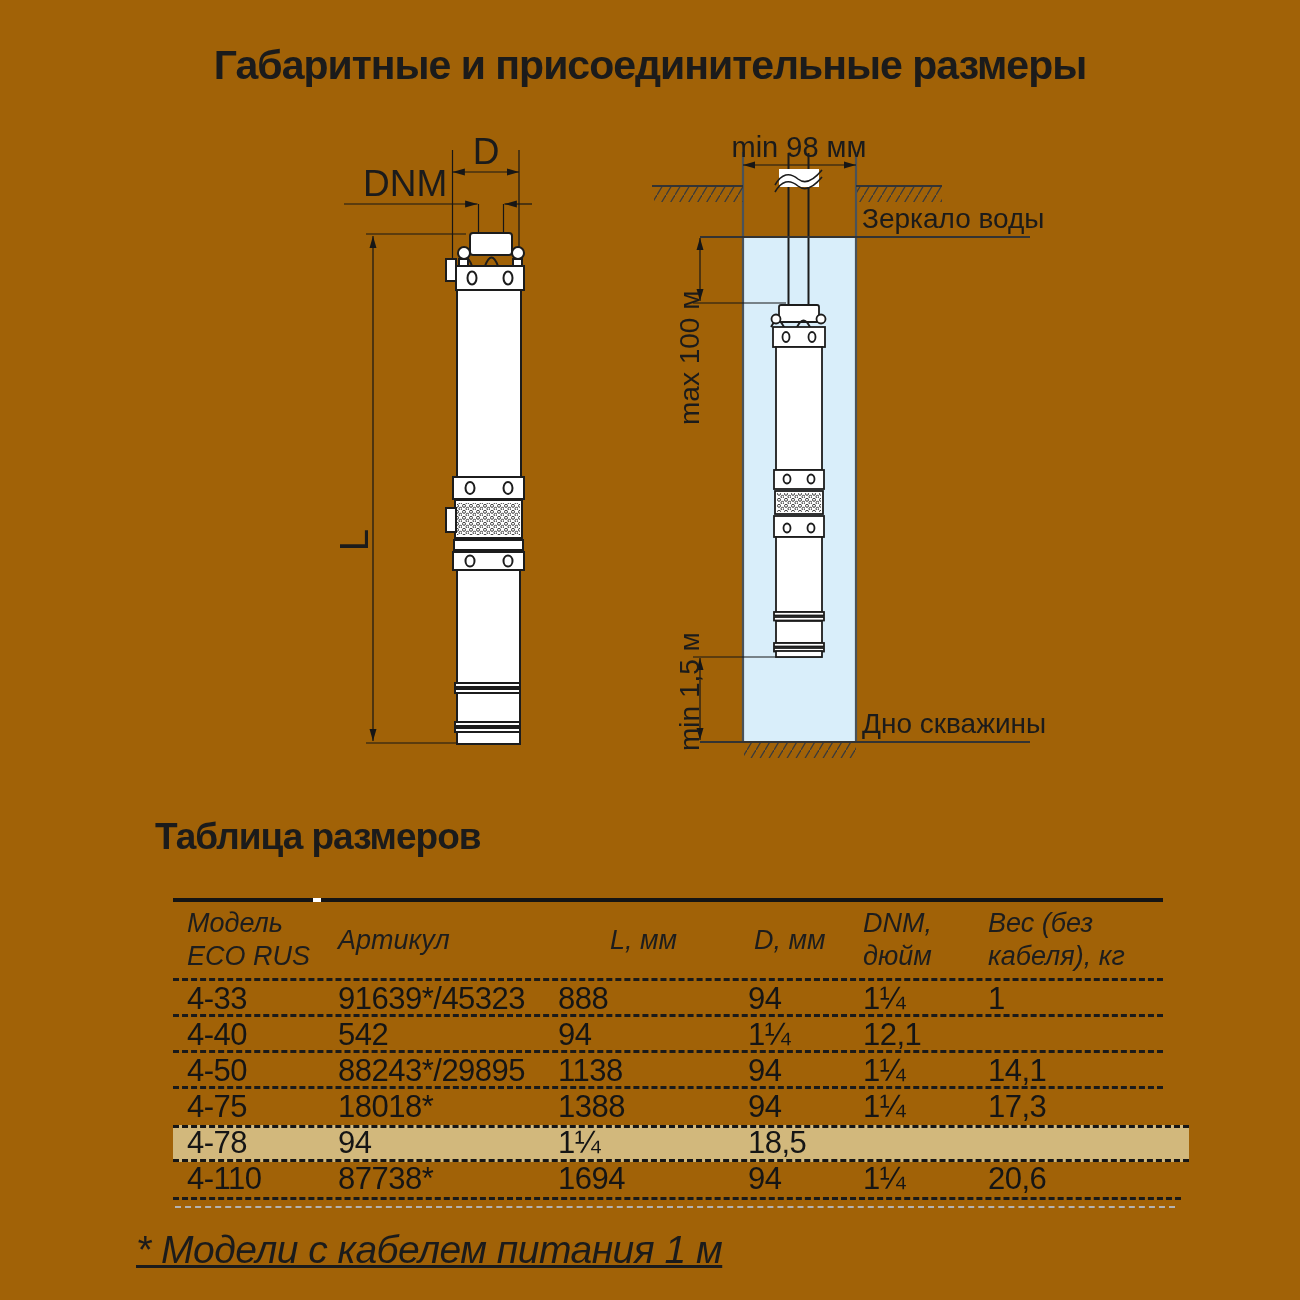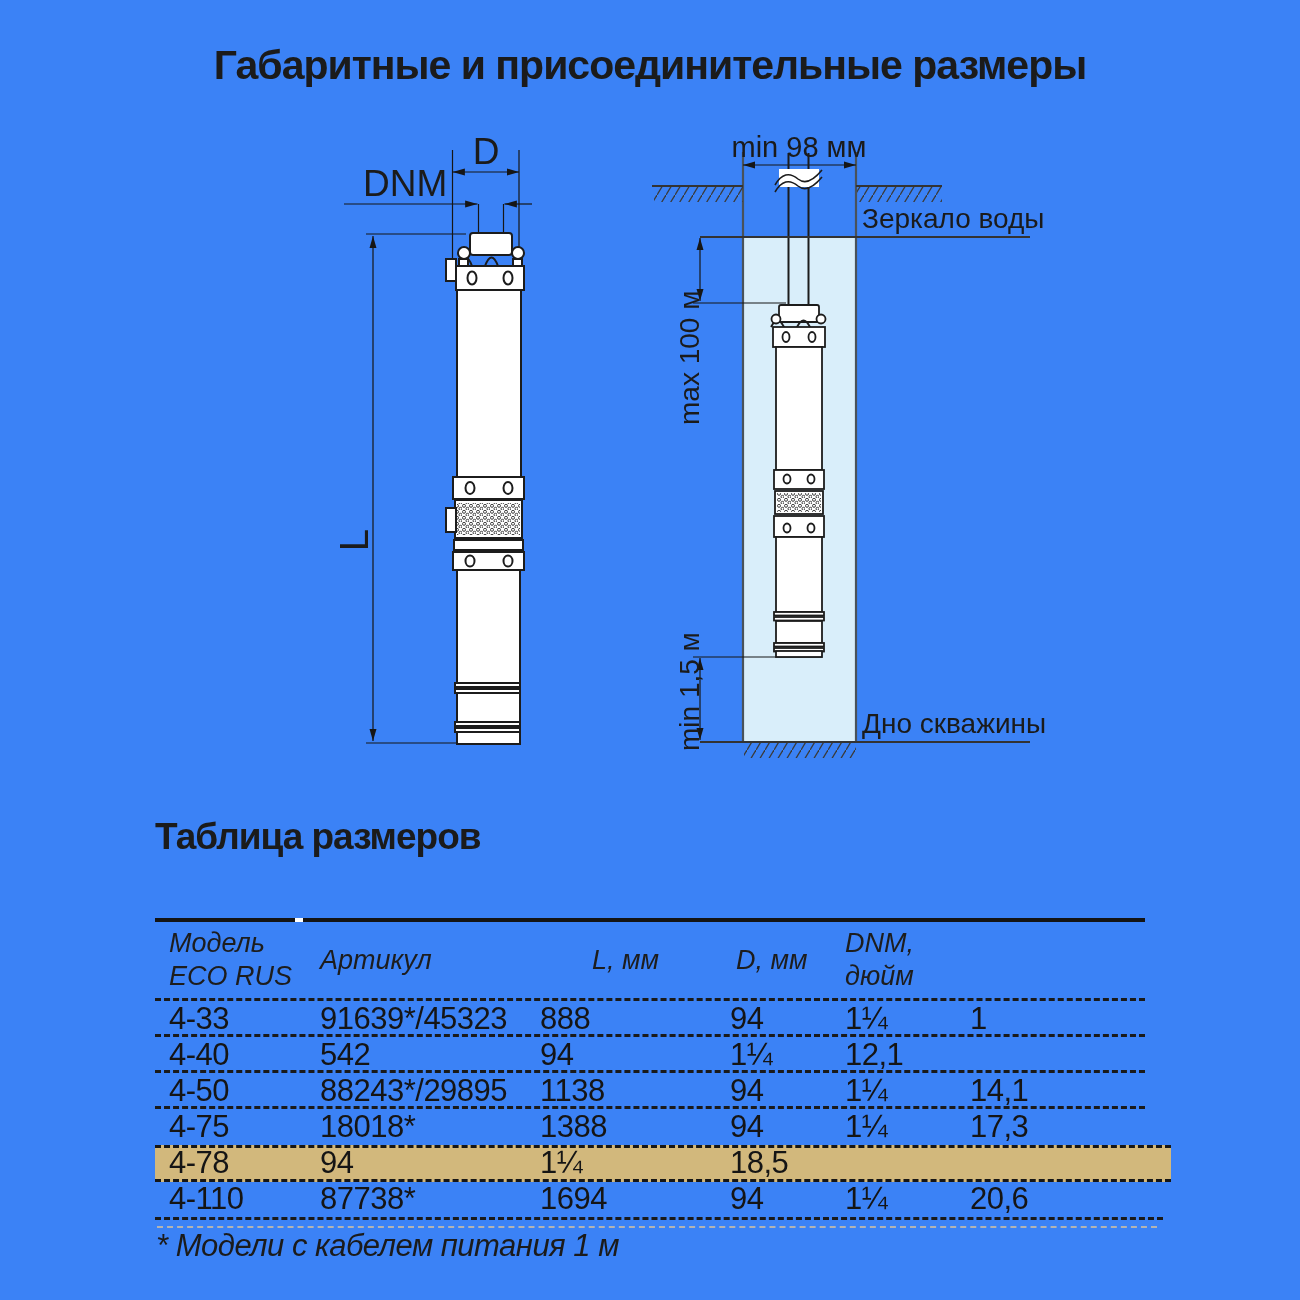--- a/index.html
+++ b/index.html
@@ -1,33 +1,33 @@
 <!DOCTYPE html>
 <html><head>
 <meta charset="utf-8">
 <style>
   html,body{margin:0;padding:0;background:#ffffff;}
   .page{
-    position:relative;width:1300px;height:1300px;background:#3b82f6;overflow:hidden;
+    position:relative;width:1300px;height:1300px;background:#a16207;overflow:hidden;
     font-family:"Liberation Sans",sans-serif;color:#161616;
   }
   
   .main-title{
     position:absolute;left:0;right:0;top:42px;text-align:center;
     font-size:41px;font-weight:700;letter-spacing:-1px;color:#1b1b1b;
   }
   .section-title{
     position:absolute;left:155px;top:816px;
     font-size:37px;font-weight:700;letter-spacing:-1px;color:#1b1b1b;
   }
   
   svg.drawing{position:absolute;left:0;top:0;}
   svg.drawing text{font-family:"Liberation Sans",sans-serif;fill:#1b1b1b;}
   
-  .tbl{position:absolute;left:155px;top:898px;width:990px;margin-top:20px;}
+  .tbl{position:absolute;left:173px;top:898px;width:990px;}
   .tbl *{box-sizing:border-box;}
   .top-border{
     height:4px;width:990px;
     background:linear-gradient(to right,#141414 0px,#141414 140px,#ffffff 140px,#ffffff 148px,#141414 148px,#141414 990px);
   }
   .thead{
     display:grid;grid-template-columns:165px 220px 190px 115px 125px 175px;
     height:79px;border-bottom:3px dashed #1a1a1a;align-items:center;
     font-style:italic;font-size:27px;color:#1d1d1d;
   }
@@ -41,22 +41,22 @@
   .c0{padding-left:14px;}
   .thead .c2{padding-left:52px;}
   .thead .c3{padding-left:6px;}
   .hl-band{
     position:absolute;left:0;top:227px;width:1016px;height:37px;z-index:1;
     background:#d2b87c;border-top:3px dashed #161616;border-bottom:3px dashed #161616;
   }
   .end-dash{position:absolute;left:0;top:299px;width:1008px;border-top:3px dashed #1a1a1a;}
   .end-dash-light{position:absolute;left:2px;top:308px;width:1000px;border-top:2px dashed #b3b3b3;}
   .footnote{
-    position:absolute;left:156px;top:1228px;
-    font-size:31px;font-style:italic;color:#1b1b1b;letter-spacing:-0.5px;
+    position:absolute;left:136px;top:1228px;
+    font-size:39px;font-style:italic;color:#1b1b1b;letter-spacing:-0.5px;text-decoration:underline;
   }
 </style>
 </head>
 <body>
 
 <div class="page">
 
   <div class="main-title">Габаритные и присоединительные размеры</div>
 
   <svg class="drawing" width="1300" height="820" viewBox="0 0 1300 820">
@@ -221,20 +221,24 @@
       <div class="hc c2">
         <span>L, мм</span>
       </div>
       <div class="hc c3">
         <span>D, мм</span>
       </div>
       <div class="hc c4">
         <span>DNM,</span>
         <span>дюйм</span>
       </div>
+      <div class="hc c5">
+        <span>Вес (без</span>
+        <span>кабеля), кг</span>
+      </div>
     </div>
 
     <div class="hl-band"></div>
 
     <div class="trow sep">
       <div class="c0">4-33</div>
       <div class="c1">91639*/45323</div>
       <div class="c2">888</div>
       <div class="c3">94</div>
       <div class="c4">1¼</div>

